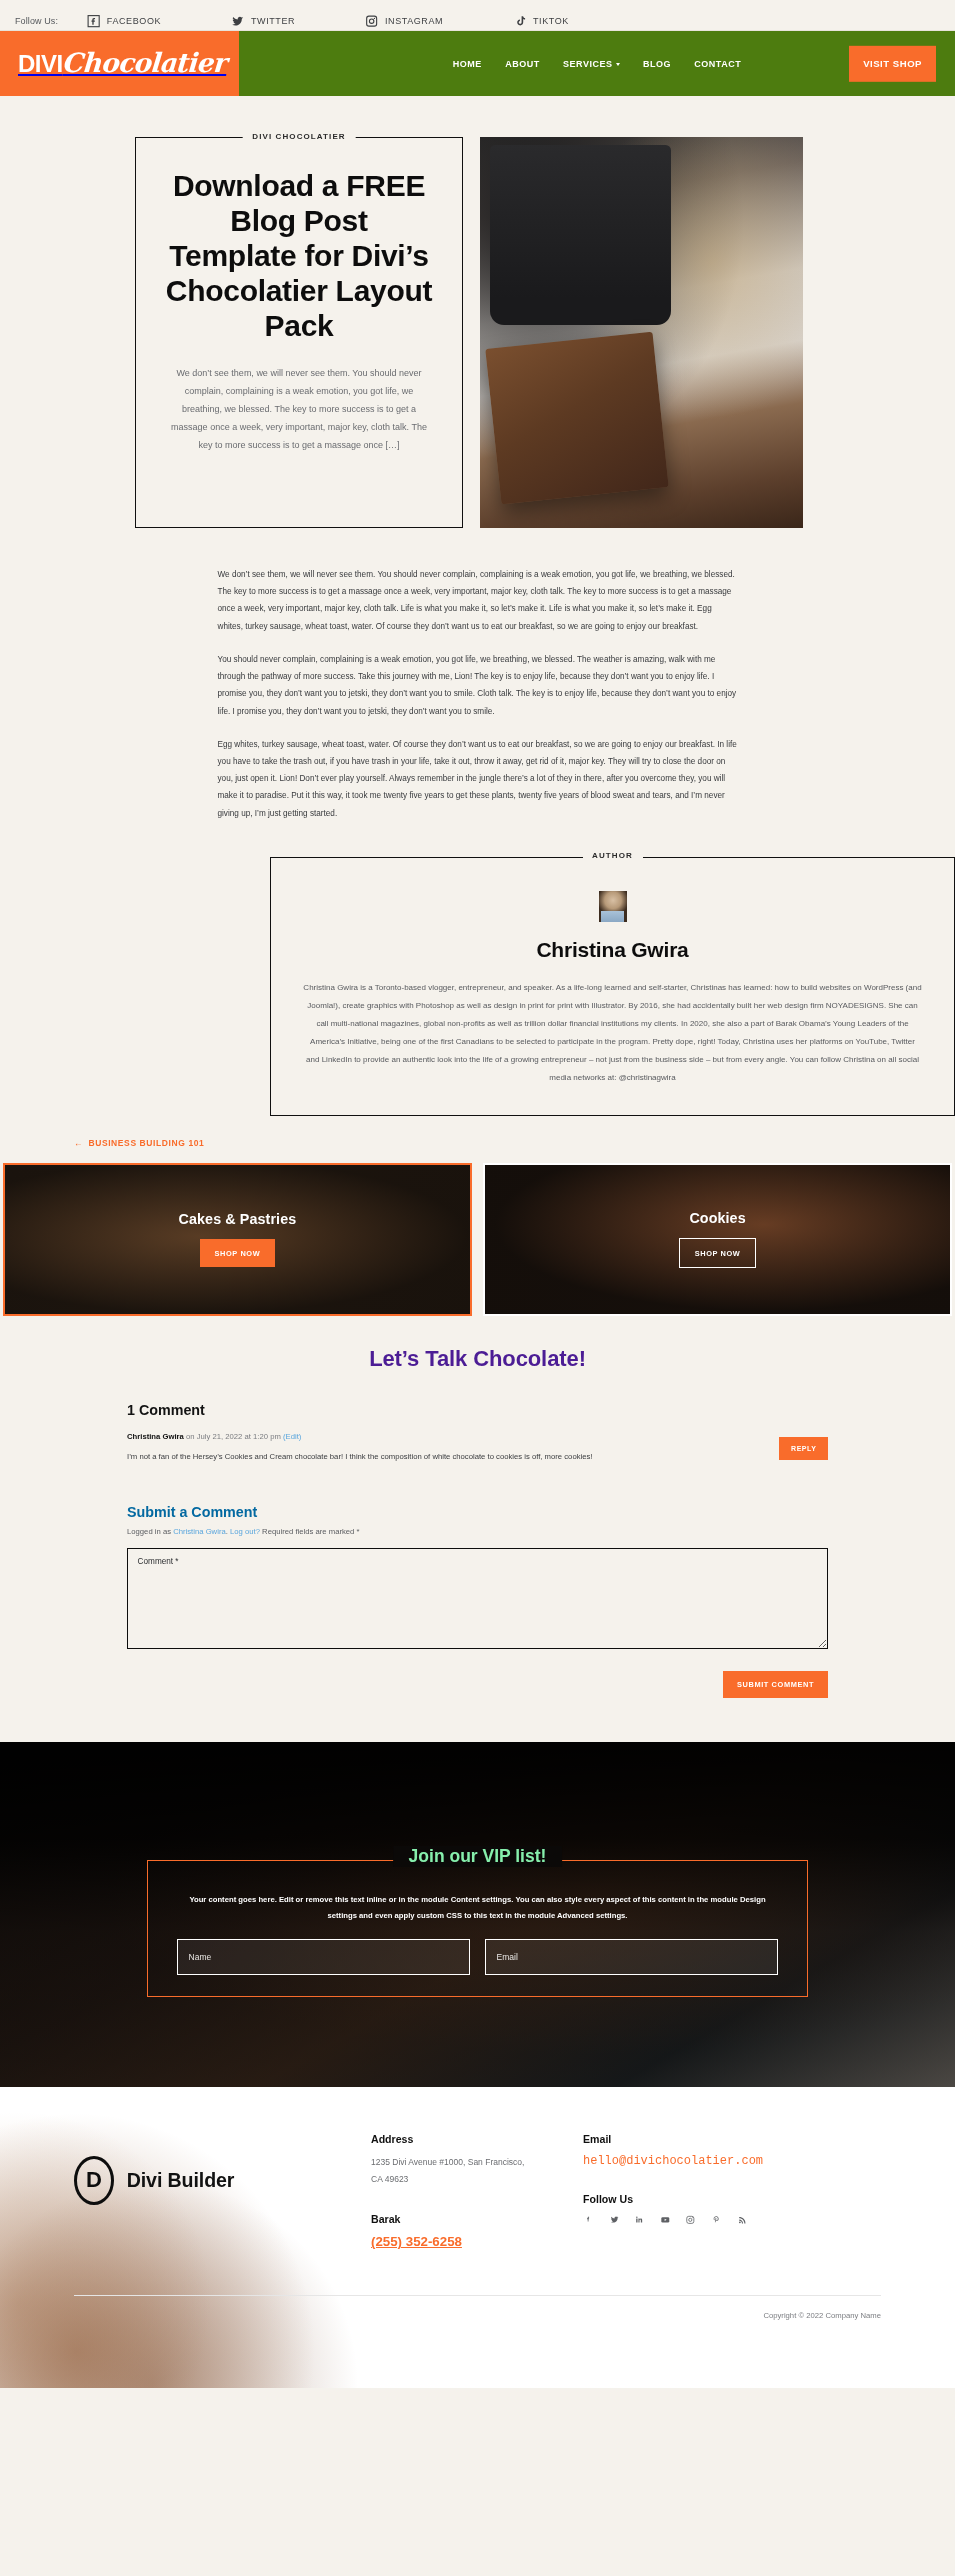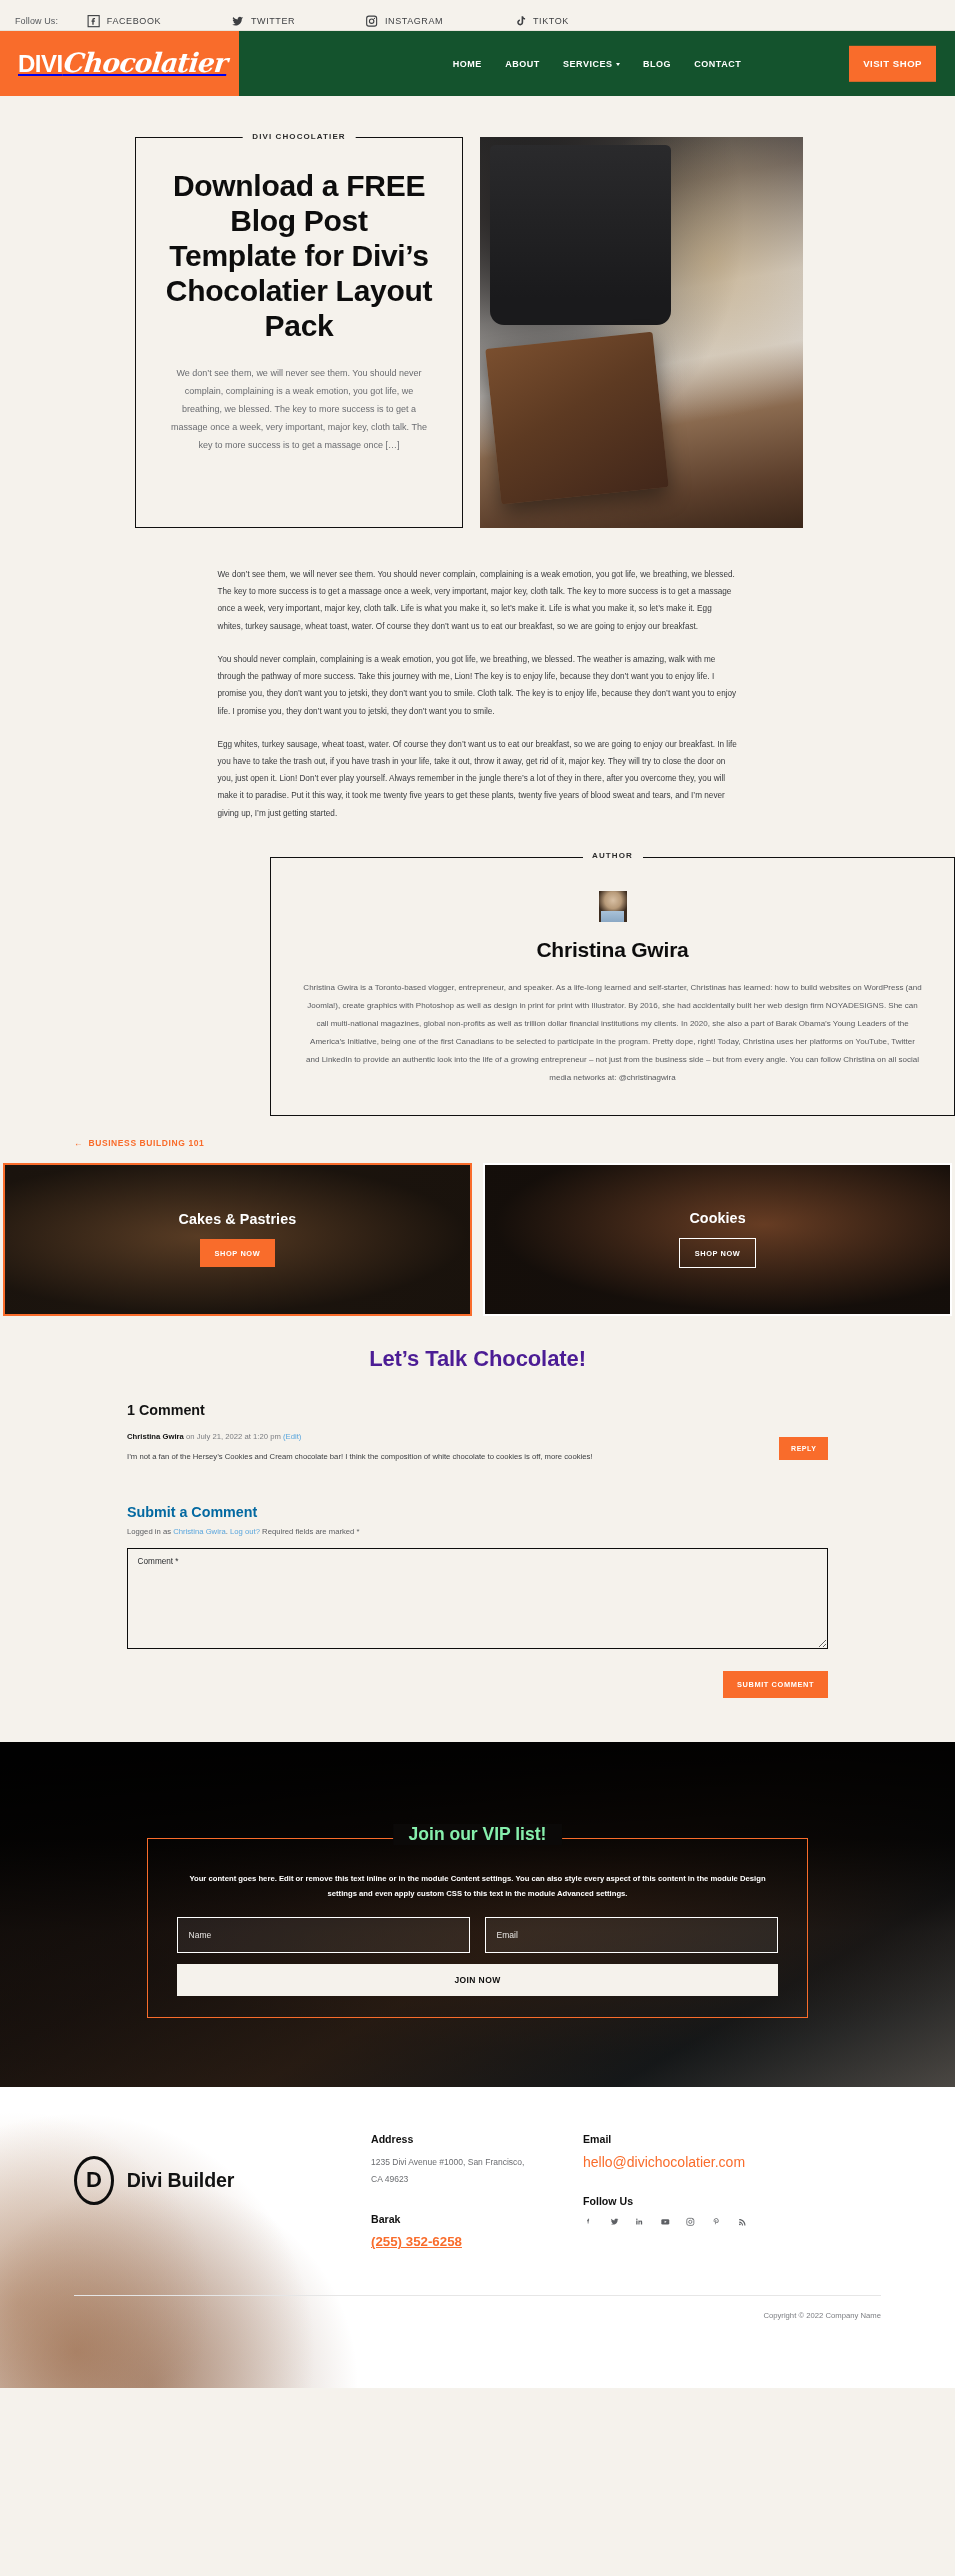--- a/index.html
+++ b/index.html
@@ -44,21 +44,21 @@
   .social-link .txt {
     font-size: 9px;
     letter-spacing: 0.6px;
     color: #3d3f42;
     font-weight: 400;
   }
 
   
   .mainnav {
     height: 65px;
-    background: #14532d;
+    background: #4d7c0f;
     display: flex;
     align-items: stretch;
     position: relative;
   }
   .logo-block {
     width: 239px;
     background: #f96c2b;
     display: flex;
     align-items: center;
     justify-content: flex-start;
@@ -532,24 +532,24 @@
     max-width: 159px;
     font-family: "Liberation Sans Narrow", "Liberation Sans", sans-serif;
   }
   .info-phone {
     font-size: 13.3px;
     font-weight: 700;
     color: #f96c2b;
     font-family: "Liberation Sans Narrow", "Liberation Sans", sans-serif;
   }
   .info-email {
-    font-size: 14px;
+    font-size: 12px;
     color: #f96c2b;
     text-decoration: none;
-    font-family: Liberation Sans, sans-serif;
+    font-family: Liberation Mono, monospace;
   }
   .footer-socials { display: flex; gap: 15px; align-items: center; margin-top: 2.1px; }
   .footer-socials a { display: inline-flex; }
   .footer-socials svg { width: 10.6px; height: 11.7px; fill: #5e6064; }
   .copyright-row {
     width: 807px;
     margin: 46px auto 0;
     border-top: 0.5px solid #e6e6e6;
     padding: 14px 0 21px;
     text-align: right;
@@ -711,21 +711,20 @@
 </section>
 
 <section class="vip">
   <div class="vip-box">
     <div class="vip-title">Join our VIP list!</div>
     <p class="vip-copy">Your content goes here. Edit or remove this text inline or in the module Content settings. You can also style every aspect of this content in the module Design settings and even apply custom CSS to this text in the module Advanced settings.</p>
     <div class="vip-fields">
       <input class="vip-input" type="text" placeholder="Name" style="">
       <input class="vip-input" type="email" placeholder="Email" style="">
     </div>
-    <button class="vip-join">JOIN NOW</button>
   </div>
 </section>
 
 <footer class="footer">
   <div class="footer-inner">
 
     <div class="brand-col">
       <div class="divi-mark">
         <span>D</span>
       </div>

